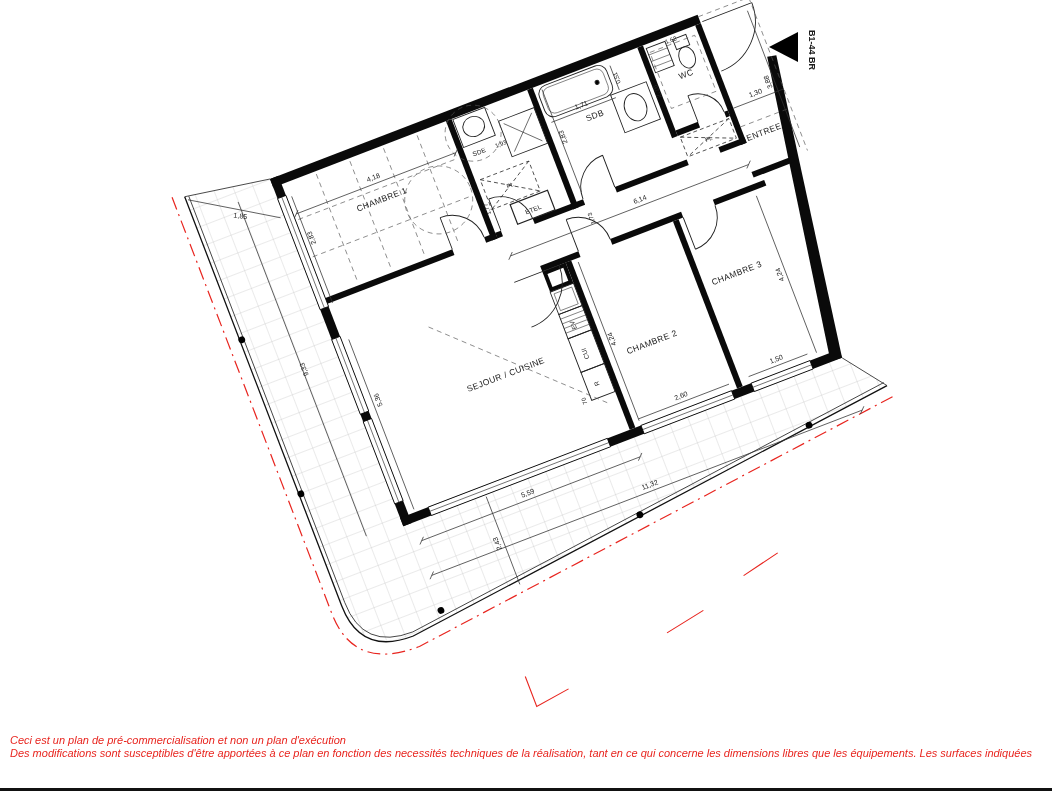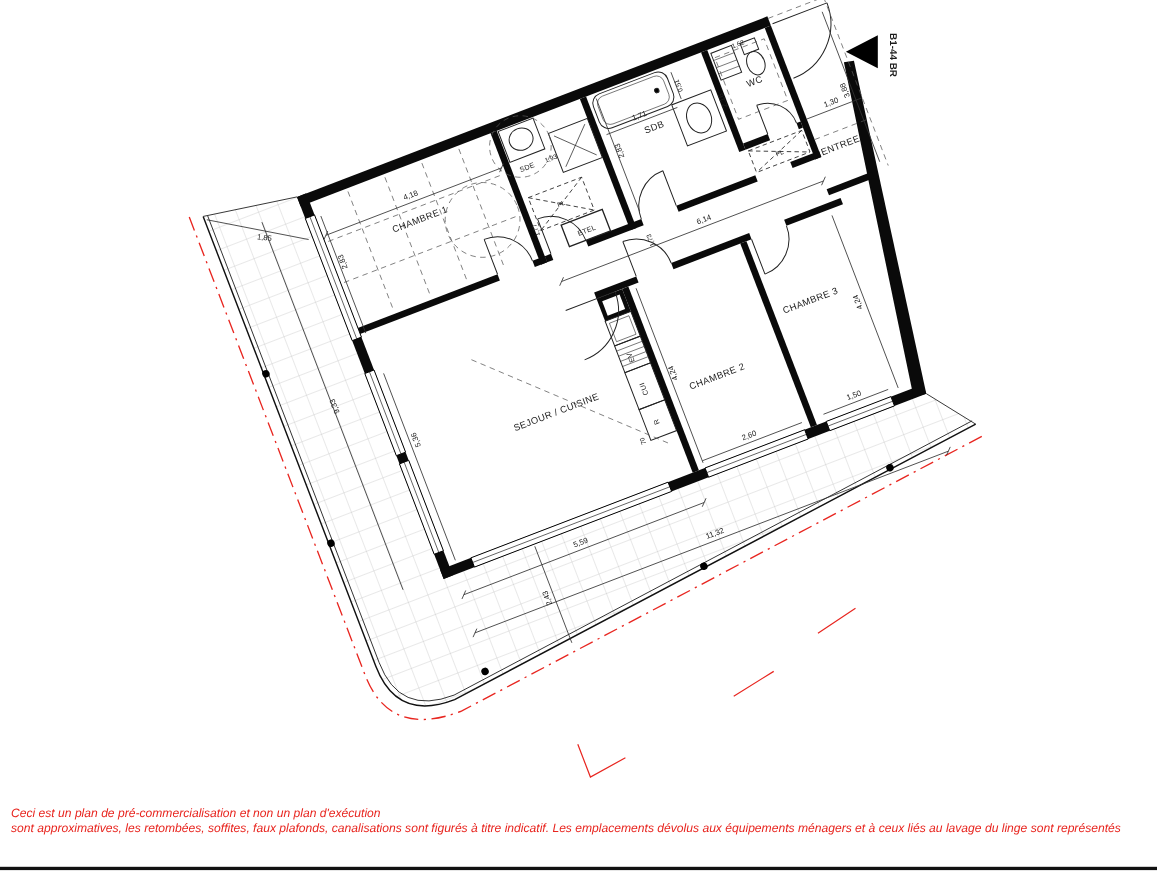--- a/index.html
+++ b/index.html
@@ -213,16 +213,16 @@
     </g>
   </g>
 
   <polygon points="769,47 798,32 798,62" fill="#000"></polygon>
   <text x="809" y="30" font-size="9" font-weight="bold" transform="rotate(90 809 30)">B1-44 BR</text>
 </svg>
 
 
 <div class="disclaimer">
   <div>Ceci est un plan de pré-commercialisation et non un plan d'exécution</div>
-  <div>sont approximatives, les retombées, soffites, faux plafonds, canalisations sont figurés à titre indicatif. Les emplacements dévolus aux équipements ménagers et à ceux liés au lavage du linge sont représentés</div>
+  <div>Des modifications sont susceptibles d'être apportées à ce plan en fonction des necessités techniques de la réalisation, tant en ce qui concerne les dimensions libres que les équipements. Les surfaces indiquées</div>
 </div>
 <div class="bottom-rule"></div>
 </div>
 
 </body></html>

